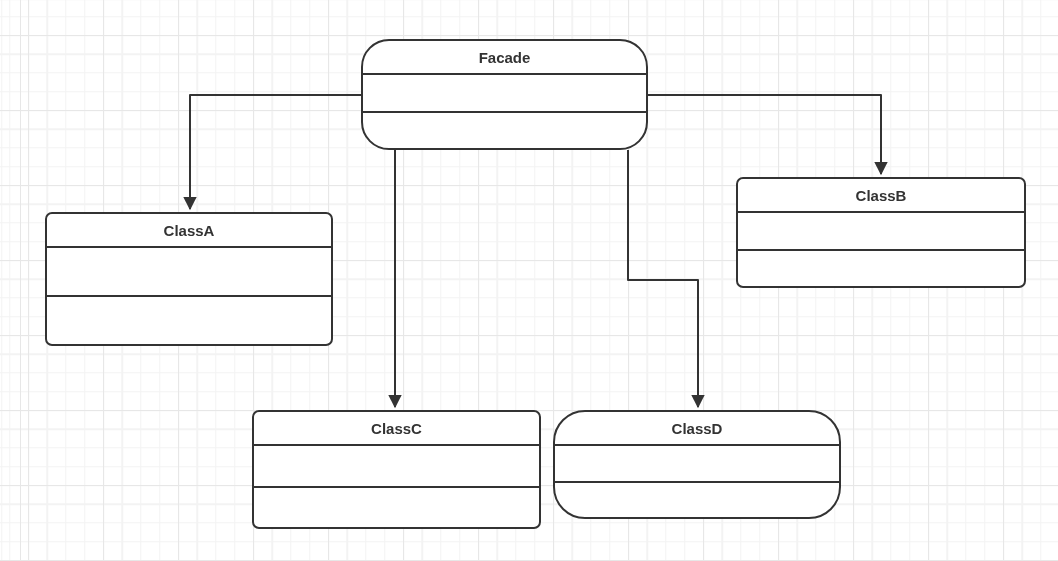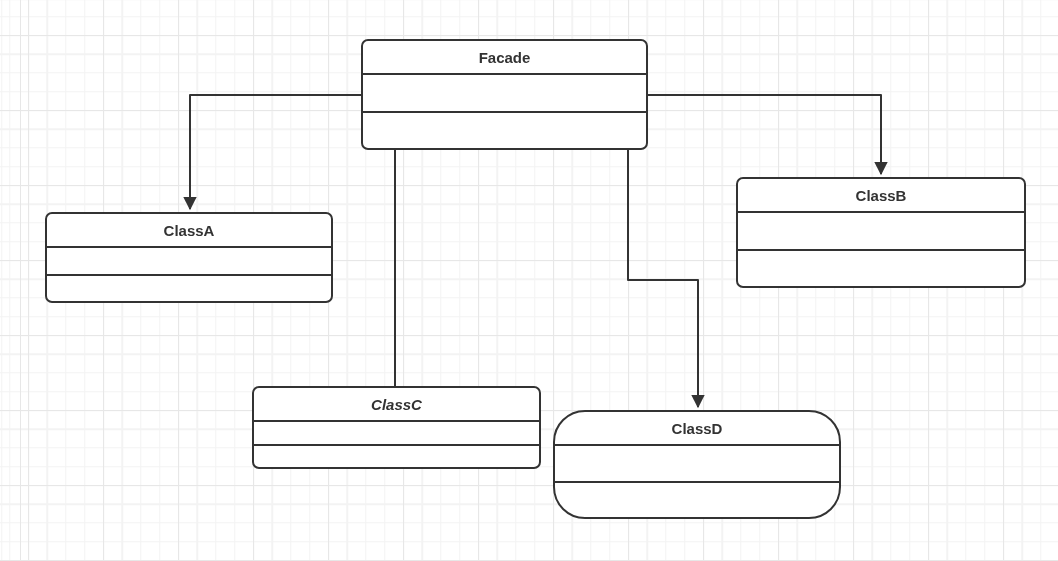--- a/index.html
+++ b/index.html
@@ -48,24 +48,24 @@
     font-size: 15px;
     font-weight: bold;
     color: #333333;
     white-space: nowrap;
   }
   .compartment {
     flex: 1 1 auto;
     border-top: 2px solid #333333;
   }
   
-  .node-facade { left: 361px; top: 39px;  width: 287px; height: 111px; }
-  .node-classa { left: 45px;  top: 212px; width: 288px; height: 91px; }
+  .node-facade { left: 361px; top: 39px;  width: 287px; height: 111px; border-radius: 28px; }
+  .node-classa { left: 45px;  top: 212px; width: 288px; height: 134px; }
   .node-classb { left: 736px; top: 177px; width: 290px; height: 111px; }
-  .node-classc { left: 252px; top: 386px; width: 289px; height: 83px; font-style: italic; }
+  .node-classc { left: 252px; top: 410px; width: 289px; height: 119px; }
   .node-classd { left: 553px; top: 410px; width: 288px; height: 109px; border-radius: 32px; }
 </style>
 </head>
 <body>
 
 <div class="canvas">
 
   <svg class="edges-layer" viewBox="0 0 1058 561" xmlns="http://www.w3.org/2000/svg">
     <defs>
       <marker id="arrow" viewBox="0 0 12 12" refX="10" refY="6" markerWidth="8" markerHeight="8" orient="auto">

